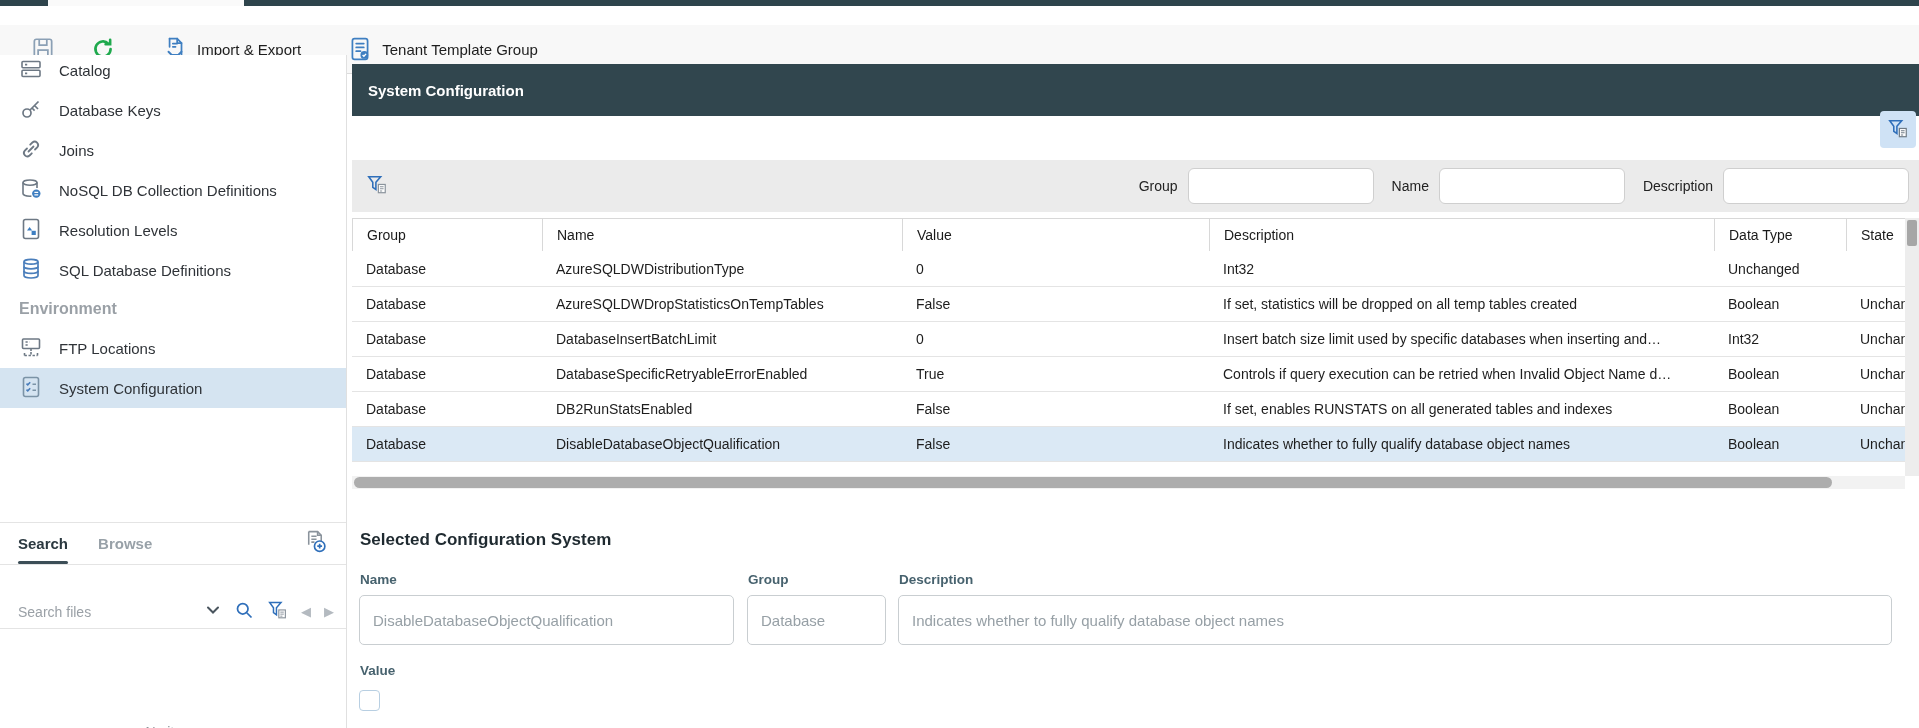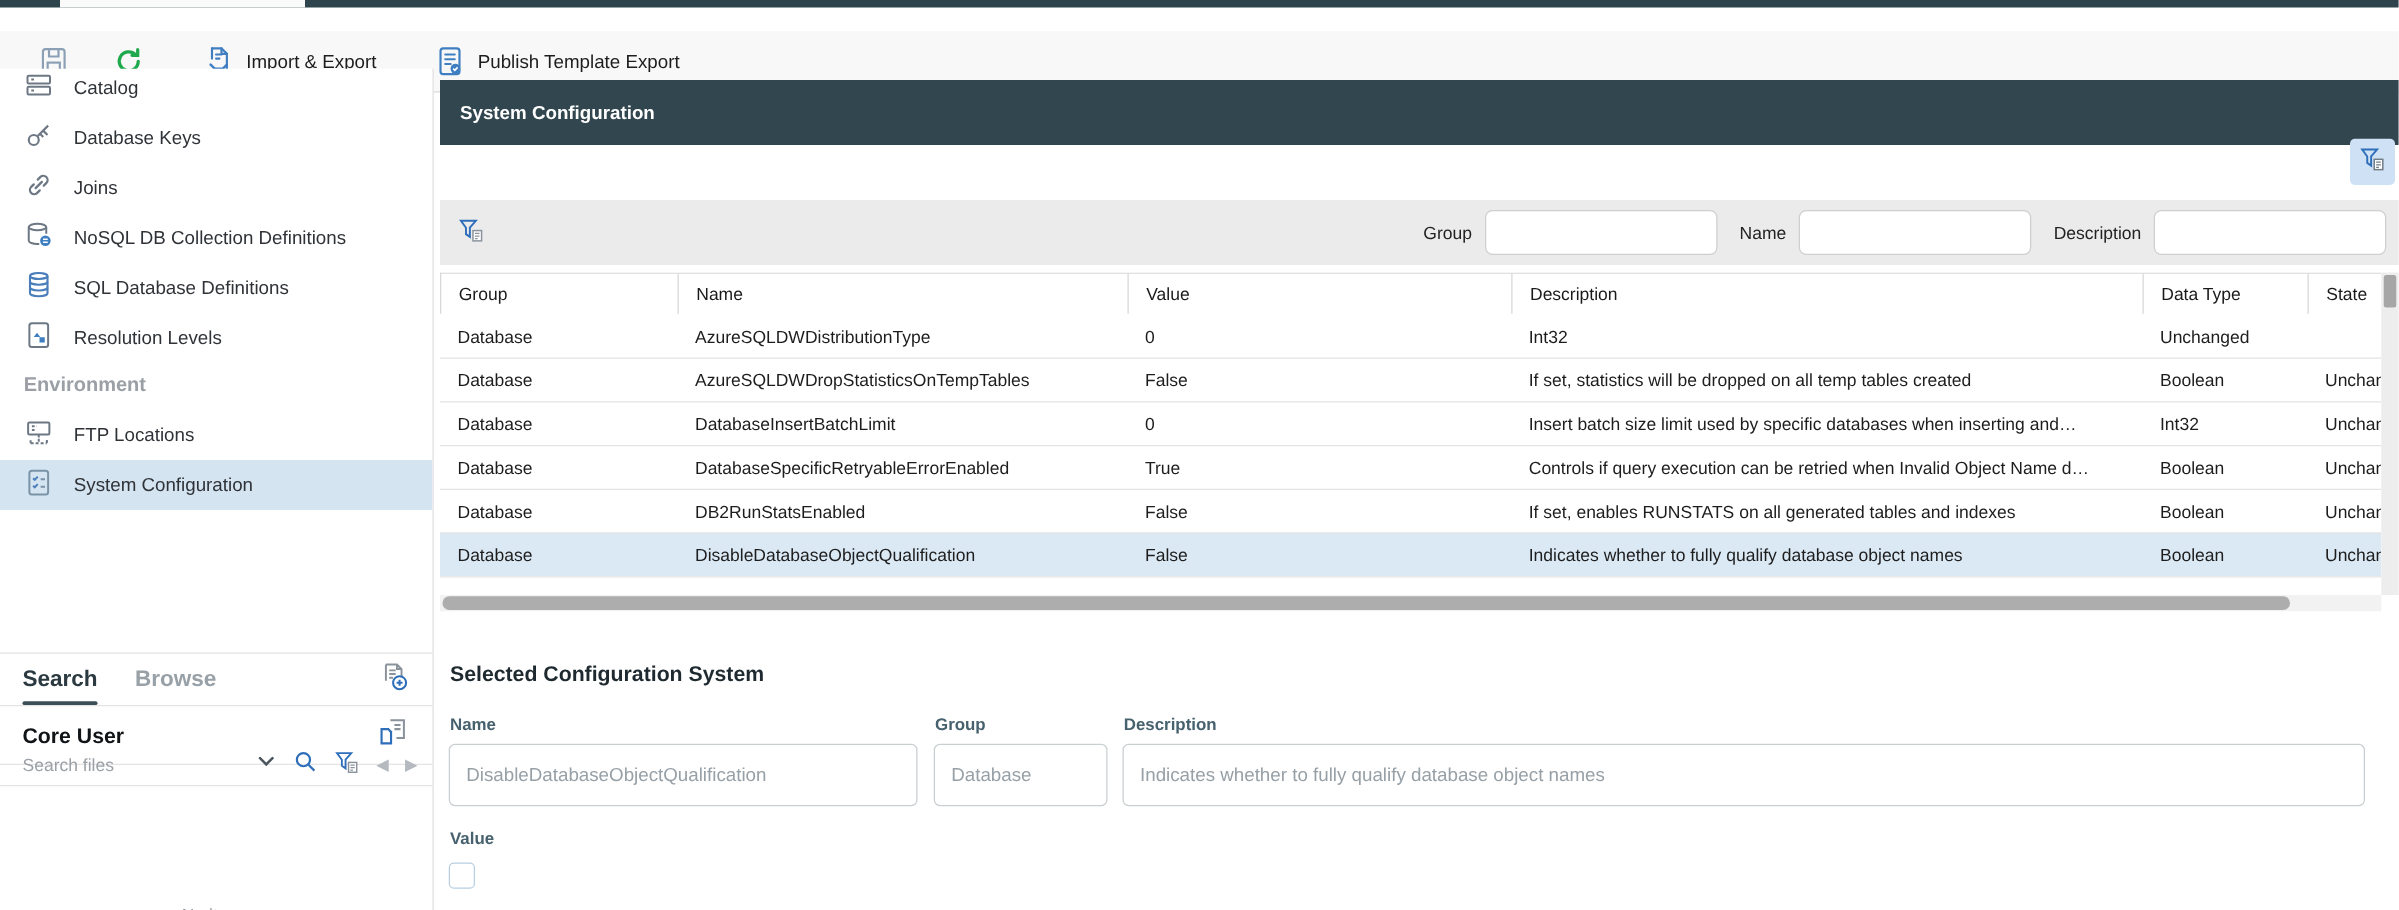--- a/index.html
+++ b/index.html
@@ -35,21 +35,21 @@
   .nav-item svg { flex:0 0 auto; }
   .section-head {
     height:38px; display:flex; align-items:center; padding-left:19px;
     font-size:16px; font-weight:700; color:#9aa0a6;
   }
   .side-divider { position:absolute; left:0; top:467px; width:100%; height:1px; background:#e4e4e4; }
   .tabs-row {
     position:absolute; left:0; top:468px; width:100%; height:42px;
     display:flex; align-items:center; padding:0 18px; border-bottom:1px solid #e4e4e4;
   }
-  .tab { font-size:18px; font-weight:700; cursor:pointer; position:relative; height:100%; display:flex; align-items:center; }
+  .tab { font-size:15px; font-weight:700; cursor:pointer; position:relative; height:100%; display:flex; align-items:center; }
   .tab.active { color:#2b3940; }
   .tab.active::after { content:""; position:absolute; left:0; bottom:0; width:100%; height:3px; background:#3c4e57; border-radius:2px; }
   .tab.inactive { color:#98a1a8; margin-left:30px; }
   .tabs-row .right-ico { margin-left:auto; cursor:pointer; }
   .coreuser-row {
     position:absolute; left:0; top:511px; width:100%; height:46px;
     display:flex; align-items:center; padding:0 18px; border-bottom:1px solid #e4e4e4;
   }
   .coreuser-row .cu-label { font-size:17px; font-weight:700; color:#101417; }
   .coreuser-row .right-ico { margin-left:auto; cursor:pointer; }
@@ -163,21 +163,21 @@
   <div class="sp26"></div>
   <div class="tool-btn">
     <span>
       <svg width="26" height="26" viewBox="0 0 24 24" fill="none">
         <rect x="5" y="2.5" width="14" height="19" rx="2" stroke="#3f7fc1" stroke-width="1.6"></rect>
         <path d="M8.5 7h7M8.5 10.5h7M8.5 14h4" stroke="#3f7fc1" stroke-width="1.6" stroke-linecap="round"></path>
         <circle cx="16" cy="17.5" r="3.6" fill="#3f7fc1"></circle>
         <path d="M14.4 17.5l1.2 1.2 2-2.2" stroke="#fff" stroke-width="1.3" fill="none"></path>
       </svg>
     </span>
-    <span class="tool-label">Publish Template Export</span>
+    <span class="tool-label">Tenant Template Group</span>
   </div>
 </div>
 
 <div class="sidebar">
   <div class="nav">
     <div class="nav-item">
       <span>
         <svg width="24" height="24" viewBox="0 0 24 24" fill="none" stroke="#6d7884" stroke-width="1.6">
           <rect x="3" y="4.5" width="18" height="6.2" rx="1"></rect>
             <rect x="3" y="13.3" width="18" height="6.2" rx="1"></rect>
@@ -212,38 +212,38 @@
           <ellipse cx="11" cy="5.6" rx="7" ry="2.6"></ellipse>
           <path d="M4 5.6v11c0 1.4 3.1 2.6 7 2.6.5 0 1 0 1.4-.05M18 5.6v5.4"></path>
           <circle cx="17.3" cy="16.6" r="4.2" fill="#3f7fc1" stroke="none"></circle>
           <path d="M15.4 15.4h3.8M15.4 17.8h3.8" stroke="#fff" stroke-width="1.3"></path>
         </svg>
       </span>
       <span>NoSQL DB Collection Definitions</span>
     </div>
     <div class="nav-item">
       <span>
+        <svg width="24" height="24" viewBox="0 0 24 24" fill="none" stroke="#6d7884" stroke-width="1.6">
+          <rect x="4.5" y="2.5" width="15" height="19" rx="2"></rect>
+          <path d="M8 13.5l2.6-3.4 2.6 3.4z" fill="#3f7fc1" stroke="none"></path>
+          <rect x="12.6" y="13.8" width="4.2" height="4.2" fill="#3f7fc1" stroke="none"></rect>
+        </svg>
+      </span>
+      <span>Resolution Levels</span>
+    </div>
+    <div class="nav-item">
+      <span>
         <svg width="24" height="24" viewBox="0 0 24 24" fill="none" stroke="#4a7ebb" stroke-width="1.7">
           <ellipse cx="12" cy="4.8" rx="7" ry="2.4"></ellipse>
           <path d="M5 4.8v4.6c0 1.3 3.1 2.4 7 2.4s7-1.1 7-2.4V4.8"></path>
           <path d="M5 9.4V14c0 1.3 3.1 2.4 7 2.4s7-1.1 7-2.4V9.4"></path>
           <path d="M5 14v4.6c0 1.3 3.1 2.4 7 2.4s7-1.1 7-2.4V14"></path>
         </svg>
       </span>
       <span>SQL Database Definitions</span>
-    </div>
-    <div class="nav-item">
-      <span>
-        <svg width="24" height="24" viewBox="0 0 24 24" fill="none" stroke="#6d7884" stroke-width="1.6">
-          <rect x="4.5" y="2.5" width="15" height="19" rx="2"></rect>
-          <path d="M8 13.5l2.6-3.4 2.6 3.4z" fill="#3f7fc1" stroke="none"></path>
-          <rect x="12.6" y="13.8" width="4.2" height="4.2" fill="#3f7fc1" stroke="none"></rect>
-        </svg>
-      </span>
-      <span>Resolution Levels</span>
     </div>
     <div class="section-head">Environment</div>
     <div class="nav-item">
       <span>
         <svg width="24" height="24" viewBox="0 0 24 24" fill="none" stroke="#6d7884" stroke-width="1.6">
           <rect x="3.5" y="4" width="17" height="9.5" rx="1"></rect>
           <path d="M6.5 7h4M6.5 10h2.5" stroke-dasharray="2.2 1.6"></path>
             <path d="M17 10.5h.01" stroke-width="2"></path>
           <path d="M12 13.5v3.5M5.5 20.5h13M5.5 20.5V18M12 17v3.5M18.5 18v2.5" stroke-dasharray="2.4 1.6"></path>
         </svg>
@@ -271,30 +271,20 @@
       <svg width="25" height="25" viewBox="0 0 24 24" fill="none" stroke="#8a939c" stroke-width="1.5">
         <path d="M5.5 2.5h8.5l3.5 3.5v7"></path>
           <path d="M14 2.5V6h3.5"></path>
           <path d="M8 7h5M8 9.8h5M8 12.6h3M5.5 2.5V15"></path>
         <circle cx="16" cy="16.5" r="5" fill="#fff" stroke="#2f6fba" stroke-width="1.6"></circle>
         <path d="M16 14.2v4.6M13.7 16.5h4.6" stroke="#2f6fba" stroke-width="1.6"></path>
       </svg>
     </span>
   </div>
 
-  <div class="coreuser-row">
-    <span class="cu-label">Core User</span>
-    <span class="right-ico">
-      <svg width="26" height="26" viewBox="0 0 24 24" fill="none" stroke-width="1.5">
-        <path d="M9.5 3h10v13h-5.5" stroke="#8a939c"></path>
-          <path d="M12.5 6.5h4.5M12.5 9.5h4.5" stroke="#8a939c"></path>
-        <path d="M3 9.5h5l1.8 2H10v8.5H3z" stroke="#2f6fba" stroke-width="1.6"></path>
-      </svg>
-    </span>
-  </div>
 
   <div class="searchfiles-row">
     <input type="text" value="" placeholder="Search files" style="">
     <span>
       <svg width="16" height="16" viewBox="0 0 16 16" fill="none" stroke="#4a555e" stroke-width="2" stroke-linecap="round">
           <path d="M3 5.5l5 5 5-5"></path>
         </svg>
     </span>
     <span>
       <svg width="20" height="20" viewBox="0 0 24 24" fill="none" stroke="#2f6fba" stroke-width="2.1">

